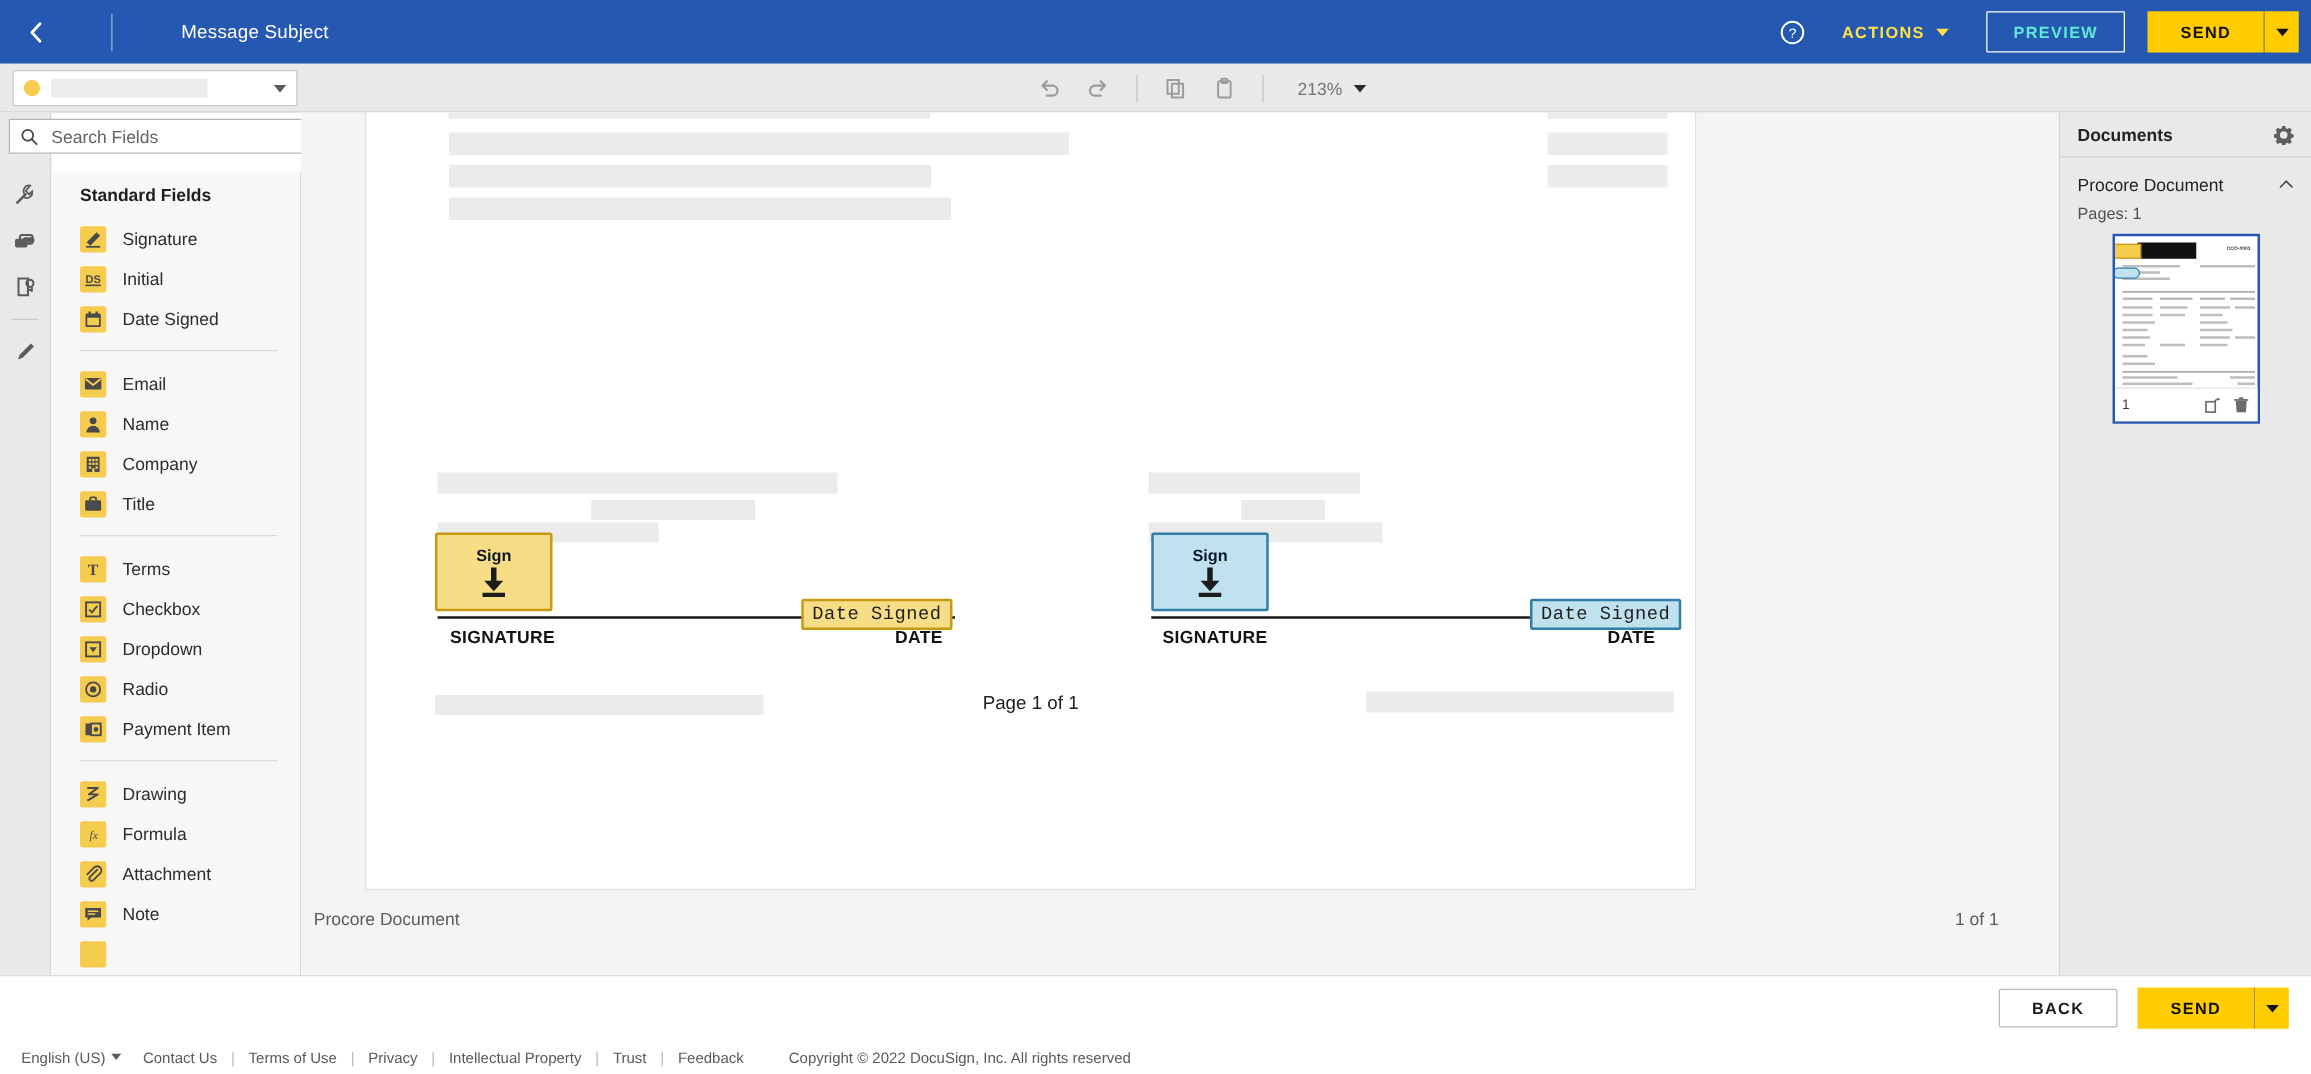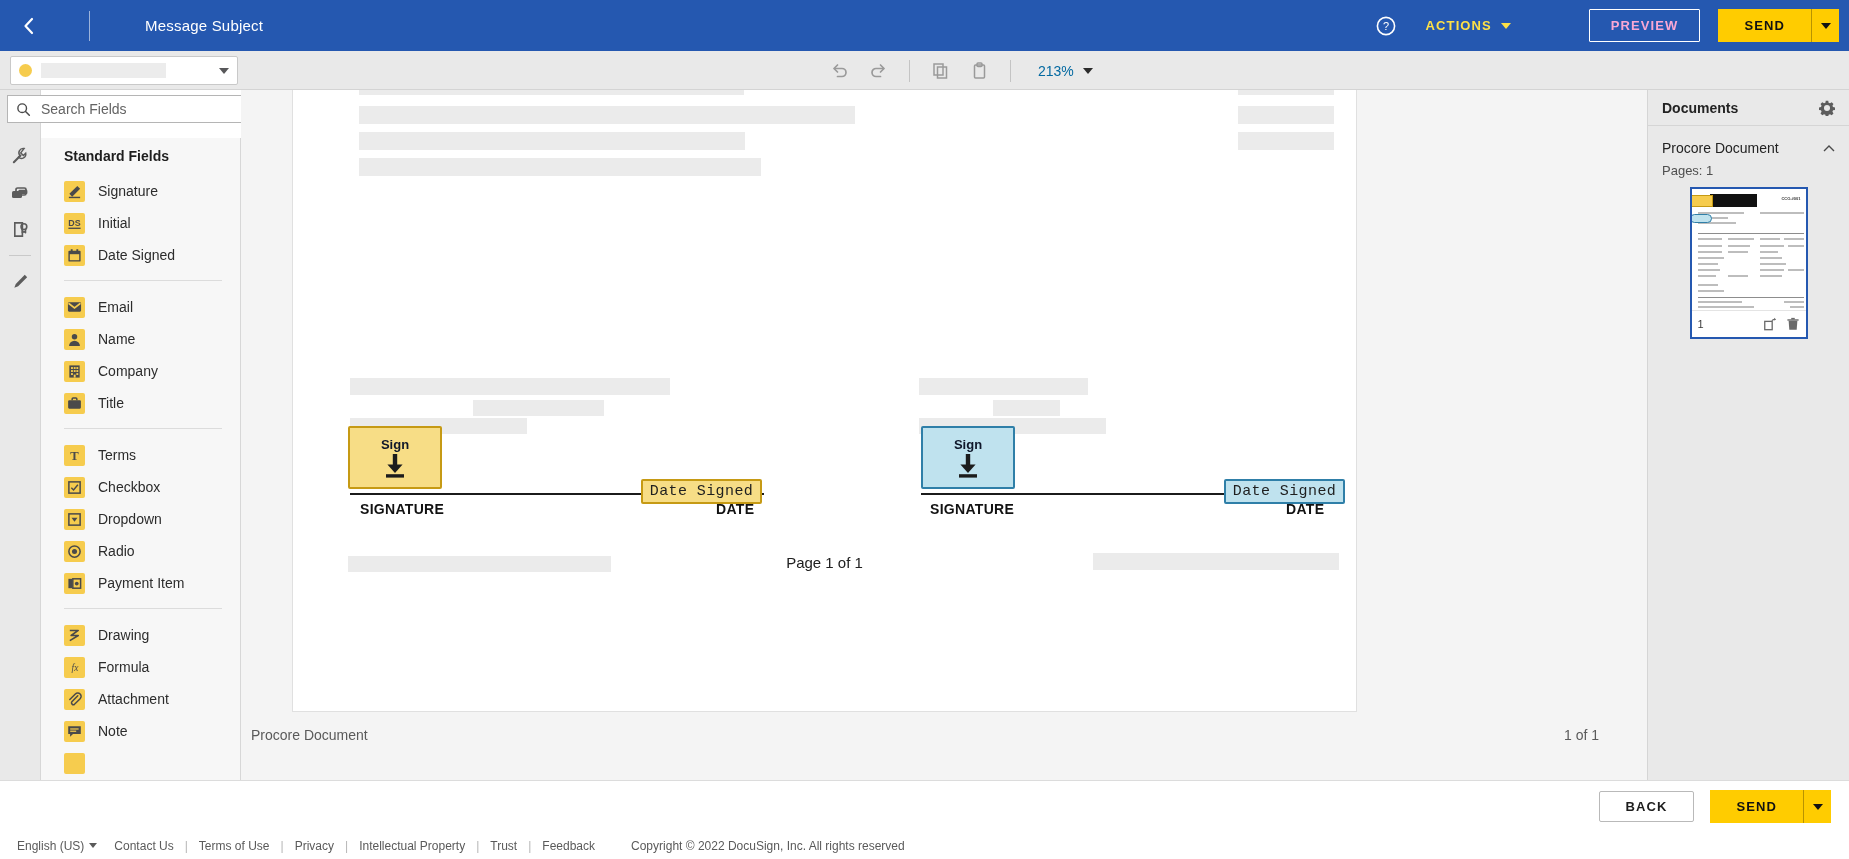--- a/index.html
+++ b/index.html
@@ -40,24 +40,24 @@
   .actions-btn {
     color: #fde047; font-size: 13px; font-weight: bold; letter-spacing: 1.1px;
     display: flex; align-items: center; gap: 9px; cursor: pointer;
     padding: 0 10px; margin-right: 20px;
   }
   .caret-down {
     width: 0; height: 0; border-left: 5px solid transparent;
     border-right: 5px solid transparent; border-top: 6px solid currentColor;
   }
   .preview-btn {
-    border: 1px solid #ffffff; color: #f9a8d4; background: transparent;
+    border: 1px solid #ffffff; color: #5eead4; background: transparent;
     font-size: 13px; font-weight: bold; letter-spacing: 1.1px;
     height: 33px; padding: 0 21px; cursor: pointer; border-radius: 1px;
-    font-family: "Liberation Sans", sans-serif; margin-right: 18px; margin-left: 48px;
+    font-family: "Liberation Sans", sans-serif; margin-right: 18px;
   }
   .send-group { display: flex; height: 33px; }
   .send-btn {
     background: #ffcc00; color: #121212; border: none; font-size: 13px;
     font-weight: bold; letter-spacing: 1.1px; padding: 0 26px; cursor: pointer;
     font-family: "Liberation Sans", sans-serif;
   }
   .send-split {
     background: #ffcc00; width: 28px; display: flex; align-items: center;
     justify-content: center; cursor: pointer;
@@ -92,21 +92,21 @@
     position: absolute; left: 820px; top: 0; height: 39px;
     display: flex; align-items: center;
   }
   .tool-ico {
     width: 31px; height: 31px; display: flex; align-items: center;
     justify-content: center; cursor: pointer; color: #8a8a8a; margin: 0 4px;
   }
   .tool-sep { width: 1px; height: 22px; background: #c4c4c4; margin: 0 11px; }
   .zoom-ctl {
     display: flex; align-items: center; gap: 9px; cursor: pointer;
-    font-size: 14px; color: #0369a1; margin-left: 16px;
+    font-size: 14px; color: #737373; margin-left: 16px;
   }
 
   
   .rail {
     position: absolute; left: 0; top: 90px; width: 41px; height: 690px;
     background: #e9e9e9; border-right: 1px solid #d7d7d7;
     padding-top: 47px; display: flex; flex-direction: column; align-items: center;
   }
   .rail-ico {
     width: 36px; height: 37px; display: flex; align-items: center;

